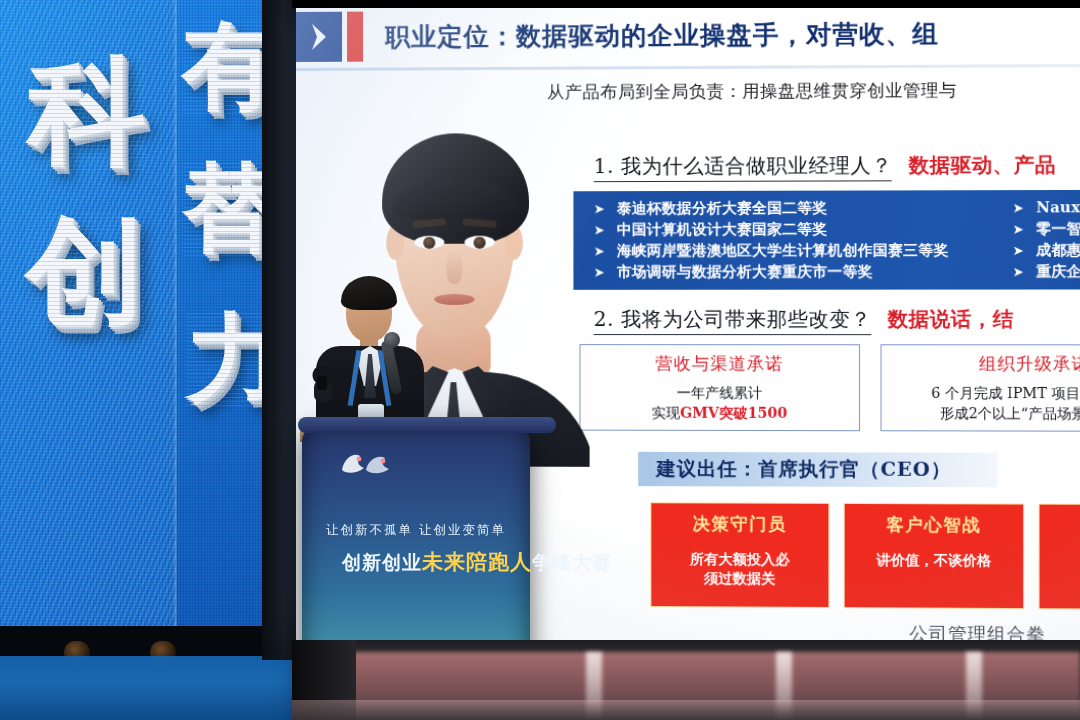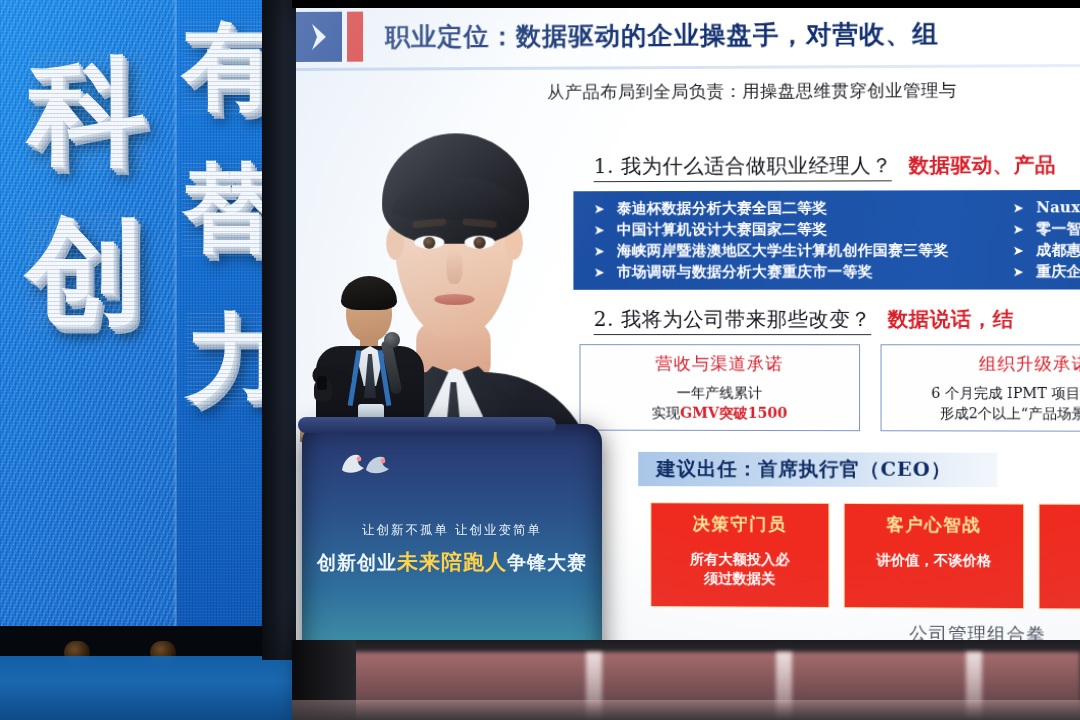--- a/index.html
+++ b/index.html
@@ -235,37 +235,37 @@
     background:#fdfdfd;overflow:hidden;}
   .pt-iris{position:absolute;left:9px;top:1px;width:12px;height:12px;border-radius:50%;
     background:radial-gradient(circle at 40% 35%,#6b4a32,#2a1a10 70%);}
   .pt-nose{position:absolute;left:126px;top:164px;width:16px;height:34px;border-radius:40%;
     background:linear-gradient(180deg,rgba(222,170,140,0),rgba(205,150,120,.55));}
   .pt-mouth{position:absolute;left:114px;top:208px;width:40px;height:11px;border-radius:50%;
     background:linear-gradient(180deg,#cf7f72,#b9614f);}
 
   
   .podium{
-    position:absolute;left:302px;top:424px;width:300px;height:296px;
+    position:absolute;left:302px;top:424px;width:228px;height:296px;
     background:linear-gradient(180deg,#27366b 0%,#2b4d86 26%,#2f6f9d 56%,#49a0ab 86%,#55b2b6 100%);
     border-radius:18px 18px 0 0;
     box-shadow:0 0 26px rgba(0,0,0,.55) inset, 0 6px 26px rgba(0,0,0,.6);
   }
   .podium-top{position:absolute;left:-4px;top:-7px;width:258px;height:16px;border-radius:10px;
     background:linear-gradient(180deg,#3a4f84,#22305f);}
   .pod-logo{position:absolute;left:36px;top:26px;width:56px;height:26px;}
   .pod-line1{
     position:absolute;left:0;top:98px;width:100%;text-align:center;
     font-family:"DejaVu Serif","Liberation Serif",serif;
     font-size:12.5px;color:#e7f2fb;letter-spacing:2px;white-space:nowrap;
   }
   .pod-line2{
     position:absolute;left:0;top:124px;width:100%;text-align:center;white-space:nowrap;
     font-family:"DejaVu Serif","Liberation Serif",serif;
-    font-size:19px;font-weight:700;color:#eef6fd;letter-spacing:1px;
+    font-size:19px;font-weight:700;color:#eef6fd;letter-spacing:1px;padding-left:40px;
   }
   .pod-line2 .gold{color:#ffd24a;font-size:21px;}
   .podium-shadow{position:absolute;left:292px;top:690px;width:272px;height:30px;
     background:radial-gradient(ellipse at center,rgba(0,0,0,.55),rgba(0,0,0,0) 72%);}
 
   
   .speaker{position:absolute;left:312px;top:276px;width:116px;height:170px;}
   .sp-head{position:absolute;left:34px;top:10px;width:46px;height:56px;border-radius:48%;
     background:linear-gradient(170deg,#d8ab85,#bd8d68);}
   .sp-hair{position:absolute;left:29px;top:0px;width:56px;height:34px;

